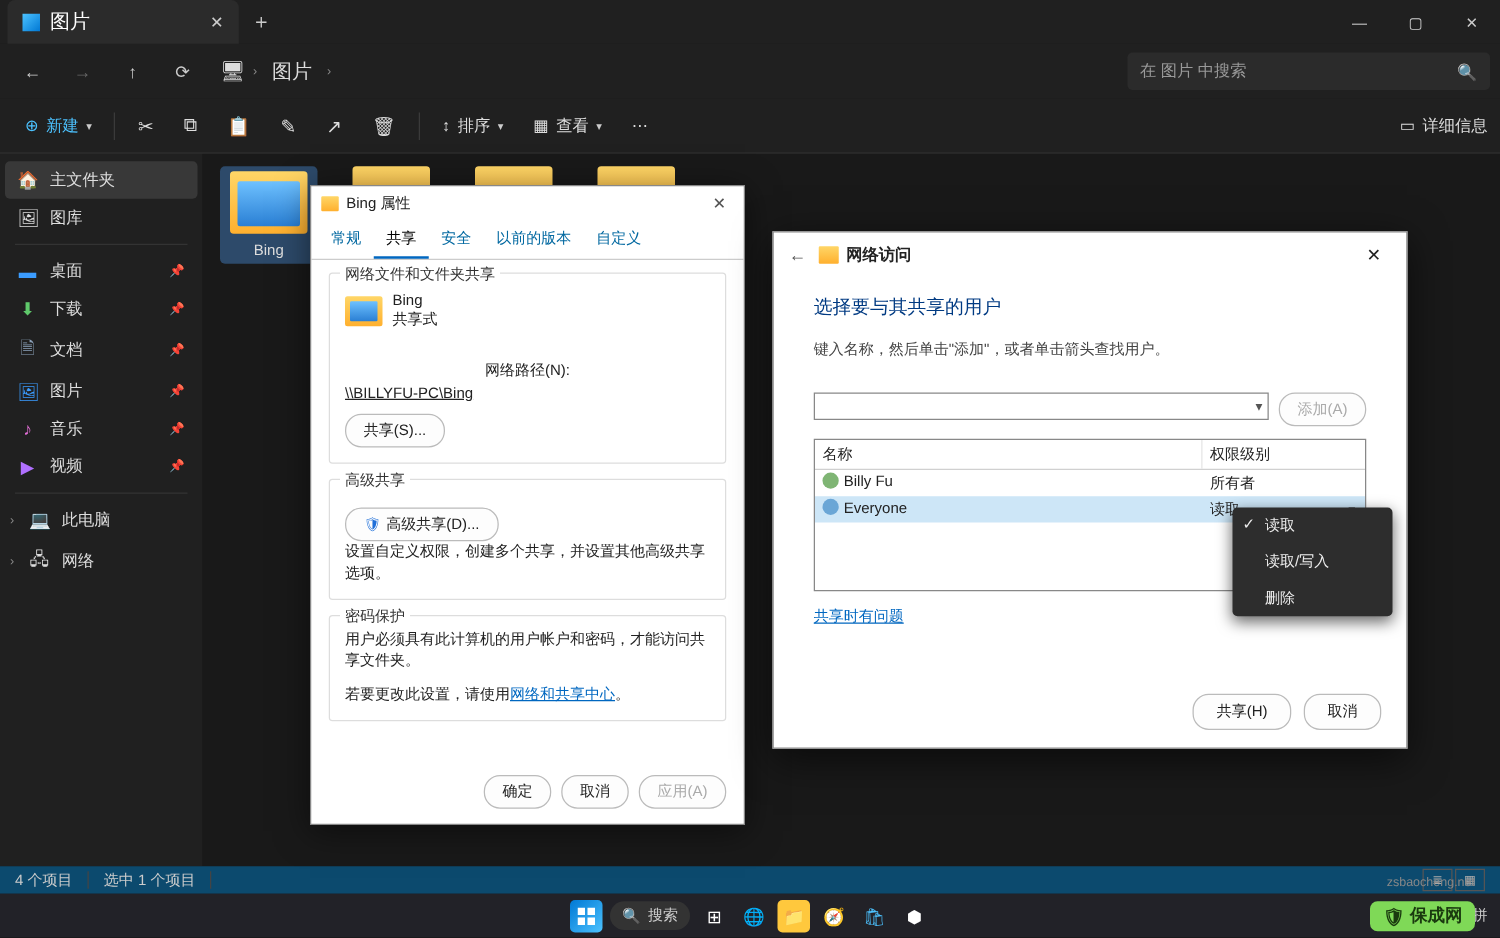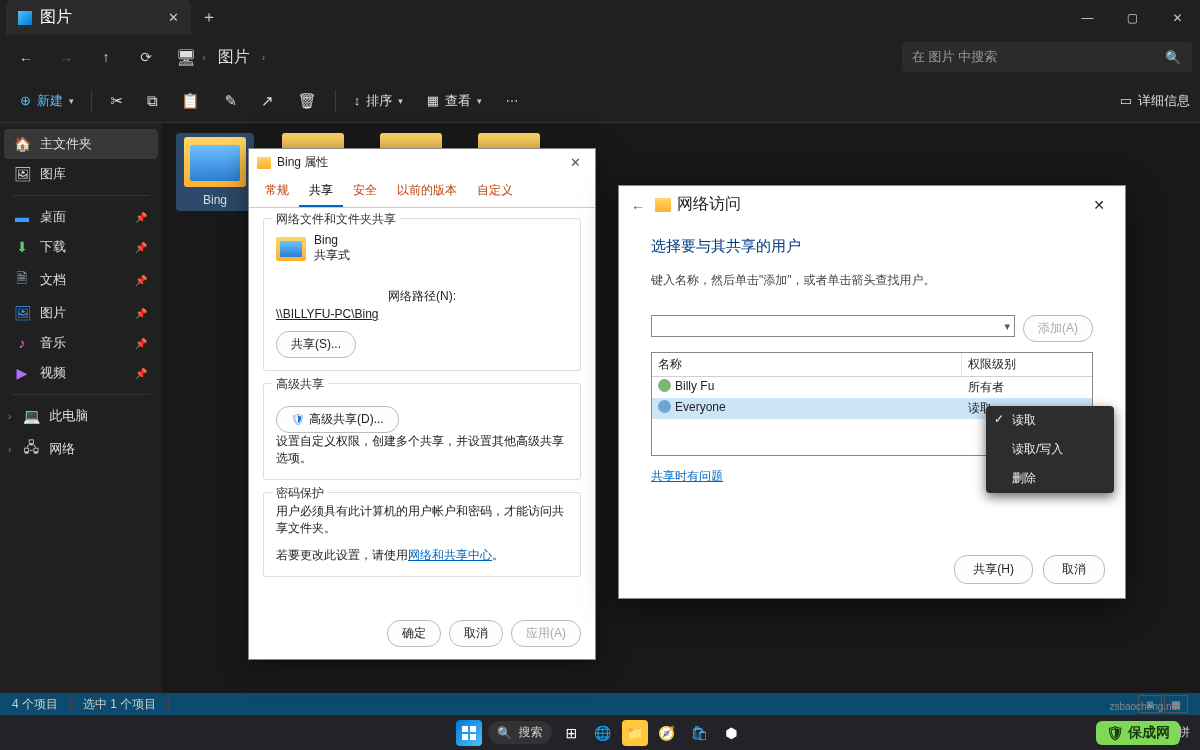--- a/index.html
+++ b/index.html
@@ -64,49 +64,49 @@
 .tray { position: absolute; right: 10px; display: flex; align-items: center; gap: 10px; color: #ccc; font-size: 12px; }
 .badge-logo { position:absolute; right:20px; bottom:5px; display:flex; align-items:center; gap:4px; background:#7fd957; color:#1a3a0f; font-weight:700; padding:3px 10px; border-radius:6px; font-size:14px; z-index:60; }
 .watermark { position:absolute; right:20px; bottom:38px; color:#888; font-size:10px; z-index:60;}
 
 
 .props-dialog { position: absolute; left: 248px; top: 148px; width: 348px; height: 512px; background: #fff; color: #222; border: 1px solid #888; box-shadow: 0 5px 25px rgba(0,0,0,.5); z-index: 30; }
 .dlg-title { display:flex; align-items:center; padding: 4px 8px; font-size:12px; }
 .dlg-title .ficon { width:14px; height:12px; background:linear-gradient(#ffd667,#ffb02e); margin-right:6px; border-radius:1px;}
 .dlg-close { margin-left:auto; cursor:pointer; color:#555; font-size:13px; padding:2px 6px;}
 .tabs { display:flex; border-bottom:1px solid #ccc; padding: 0 6px; font-size:12px; }
-.tabh { padding:6px 10px; cursor:pointer; color:#c2410c; }
+.tabh { padding:6px 10px; cursor:pointer; color:#0369a1; }
 .tabh.active { border-bottom:2px solid #0067c0; color:#000; }
 .dlg-body { padding: 10px 14px; font-size:12px; color:#222; }
 .group { border:1px solid #ddd; border-radius:3px; padding:10px 12px 12px; margin-bottom:12px; position:relative; }
 .group-label { position:absolute; top:-8px; left:8px; background:#fff; padding:0 4px; font-size:12px; color:#333;}
 .share-item { display:flex; align-items:center; gap:8px; margin:4px 0 8px;}
 .share-item .ficon2 { width:30px; height:24px; background:linear-gradient(#ffd667,#ffb02e); border-radius:2px; position:relative;}
 .share-item .ficon2::after { content:""; position:absolute; inset:4px; background:linear-gradient(#6ec1ff,#2a7fd4); border-radius:1px;}
 .np-label { margin-top:24px;text-align:center;}
 .np-path { margin-top:2px;text-decoration:underline; }
 .dlg-btn { border:1px solid #bbb; background:#fdfdfd; padding:4px 14px; font-size:12px; border-radius:13px; cursor:pointer; color:#222;text-align:right;}
 .dlg-btn.disabled { color:#aaa; cursor:default; }
 .shield { color:#1e6fd9; margin-right:4px; font-size:11px;}
 .link { color:#0067c0; text-decoration:underline; cursor:pointer; }
 .dlg-actions { position:absolute; bottom:12px; right:14px; display:flex; gap:8px; }
 
 
 .net-dialog { position:absolute; left:618px; top:185px; width:508px; height:414px; background:#fff; color:#222; border:1px solid #888; box-shadow:0 8px 30px rgba(0,0,0,.6); z-index:40; }
 .net-head { display:flex; align-items:center; padding:8px 12px; }
 .net-back { font-size:14px; color:#555; cursor:pointer; margin-right:10px;}
 .net-hicon { width:16px; height:14px; background:linear-gradient(#ffd667,#ffb02e); margin-right:6px; border-radius:1px;}
-.net-title { font-size:16px; }
+.net-title { font-size:13px;font-weight:bold; }
 .net-close { margin-left:auto; cursor:pointer; font-size:14px; padding:2px 8px;}
 .net-body { padding: 6px 32px; font-size:12px; }
 .net-h1 { color:#003a82; font-size:15px; margin:8px 0 16px; font-weight:400;}
 .net-p { color:#444; margin-bottom:26px; }
 .net-row { display:flex; gap:8px; margin-bottom:10px; }
 .net-select { flex:1; height:22px; border:1px solid #888; background:#fff; display:flex; align-items:center; justify-content:flex-end; padding:0 4px; font-size:11px; color:#555;}
-.net-table { border:1px solid #888; height:104px; position:relative; }
+.net-table { border:1px solid #888; height:122px; position:relative; }
 .nt-head { display:flex; background:#fff; border-bottom:1px solid #d0d0d0; font-size:12px;}
 .nt-col1 { flex:1; padding:3px 6px; border-right:1px solid #e5e5e5;}
 .nt-col2 { width:130px; padding:3px 6px;}
 .nt-row { display:flex; font-size:12px; padding:1px 0;}
 .nt-row .c1 { flex:1; padding:1px 6px; display:flex; align-items:flex-start; gap:4px;}
 .nt-row .c2 { width:130px; padding:1px 6px; display:flex; align-items:center; justify-content:space-between;}
 .nt-row.sel { background:#cde6f7; }
 .user-ico { width:13px; height:13px; border-radius:50%; background:#7fb574; display:inline-block;}
 .user-ico.grp { background:#6aa6d6;}
 .perm-caret { font-size:9px;}

